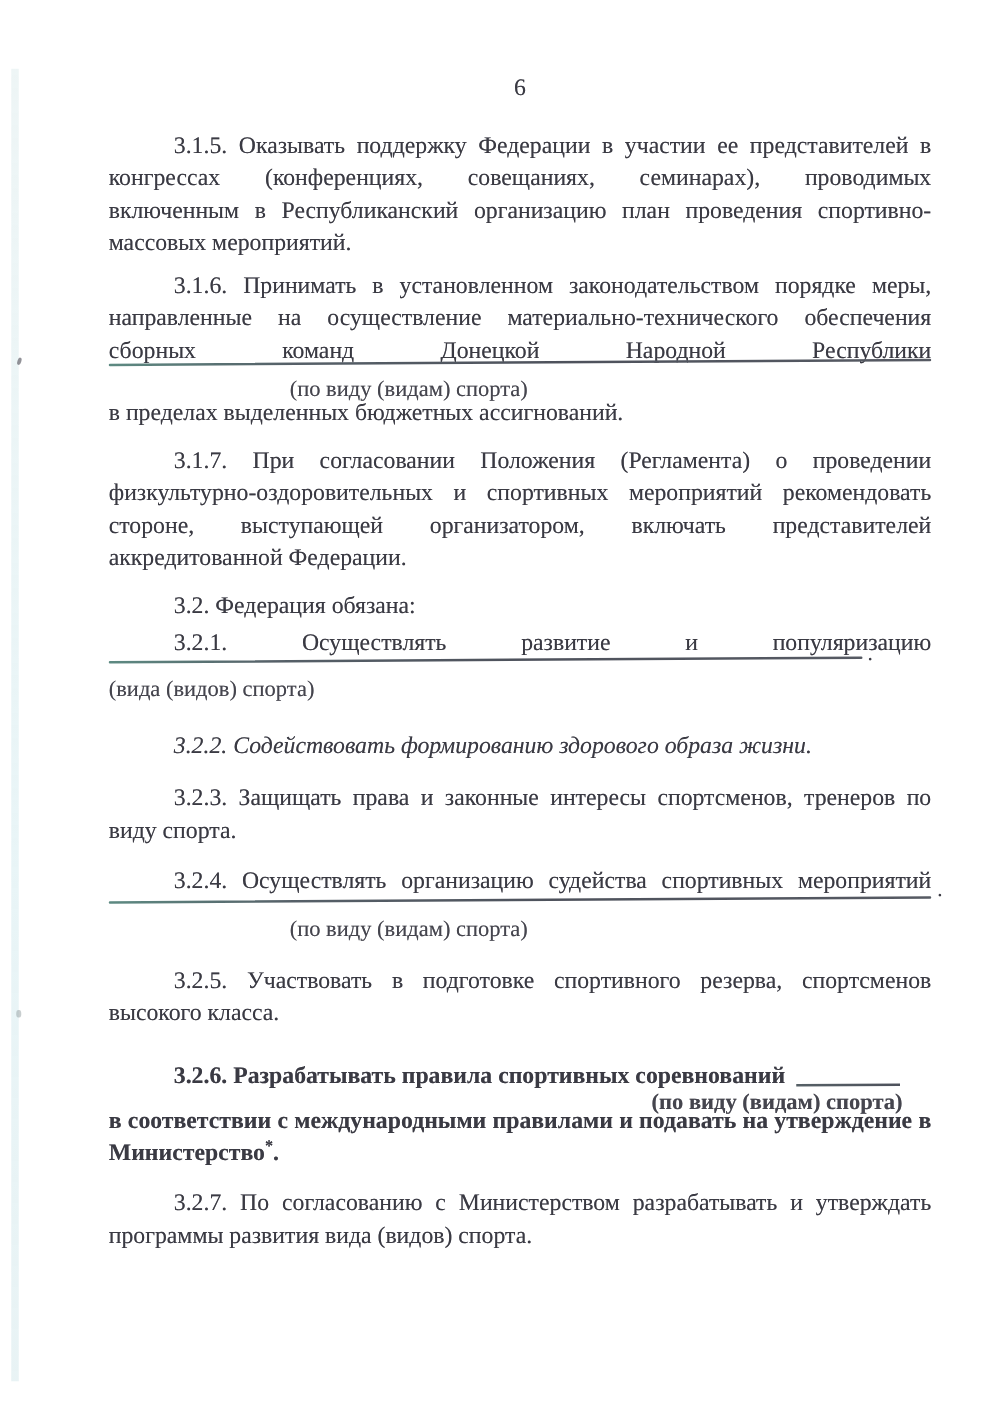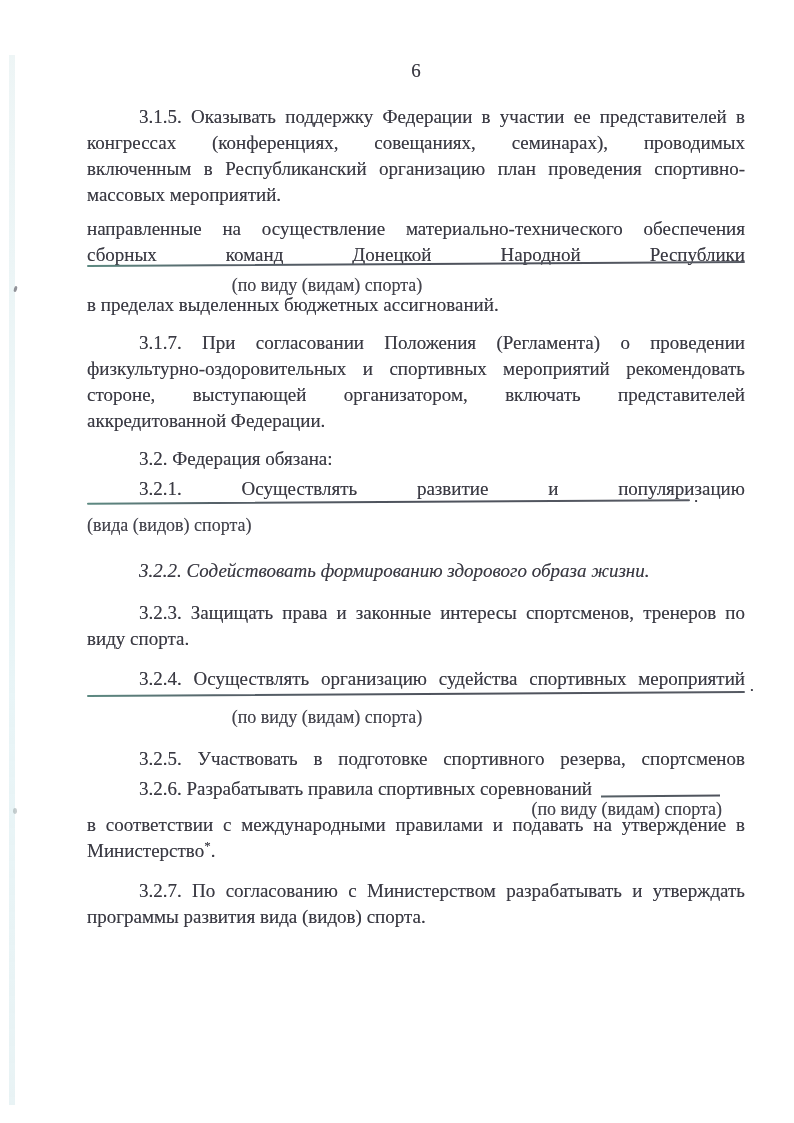--- a/index.html
+++ b/index.html
@@ -67,20 +67,21 @@
     <div class="pagenum">6</div>
 
     <div style="margin-top:20px;">
       <div class="ln fill ind">3.1.5. Оказывать поддержку Федерации в участии ее представителей в</div>
       <div class="ln fill">конгрессах (конференциях, совещаниях, семинарах), проводимых</div>
       <div class="ln fill">включенным в Республиканский организацию план проведения спортивно-</div>
       <div class="ln endln">массовых мероприятий.</div>
     </div>
 
     <div style="margin-top:8px;">
+      <div class="ln fill ind">3.1.6. Принимать в установленном законодательством порядке меры,</div>
       <div class="ln fill">направленные на осуществление материально-технического обеспечения</div>
       <div class="ln fill">сборных команд Донецкой Народной Республики</div>
       <div class="rulerow" style="margin-top:-8px;height:6px;">
         <div class="rule"></div>
       </div>
       <div class="caprow cap-center" style="margin-top:6px;">(по виду (видам) спорта)</div>
       <div class="ln endln" style="margin-top:2px;">в пределах выделенных бюджетных ассигнований.</div>
     </div>
 
     <div style="margin-top:12px;">
@@ -112,23 +113,24 @@
       <div class="ln fill ind">3.2.4. Осуществлять организацию судейства спортивных мероприятий</div>
       <div class="rulerow" style="margin-top:-4px;">
         <div class="rule"></div>
         <span class="rule-dot" style="right:-9px;bottom:5px;">.</span>
       </div>
       <div class="caprow cap-center">(по виду (видам) спорта)</div>
     </div>
 
     <div style="margin-top:24px;">
       <div class="ln fill ind">3.2.5. Участвовать в подготовке спортивного резерва, спортсменов</div>
+      <div class="ln endln">высокого класса.</div>
     </div>
 
-    <div style="margin-top:4px;">
+    <div style="margin-top:24px;font-weight:bold;">
       <div class="p326row">
         <span class="p326lead">3.2.6. Разрабатывать правила спортивных соревнований</span>
         <span class="inline-rule"></span>
       </div>
       <div class="caprow cap-right" style="margin-top:-6px;">(по виду (видам) спорта)</div>
       <div class="ln fill" style="margin-top:-2px;">в соответствии с международными правилами и подавать на утверждение в</div>
       <div class="ln endln"><span>Министерство</span><sup class="star">*</sup><span>.</span></div>
     </div>
 
     <div style="margin-top:14px;">

